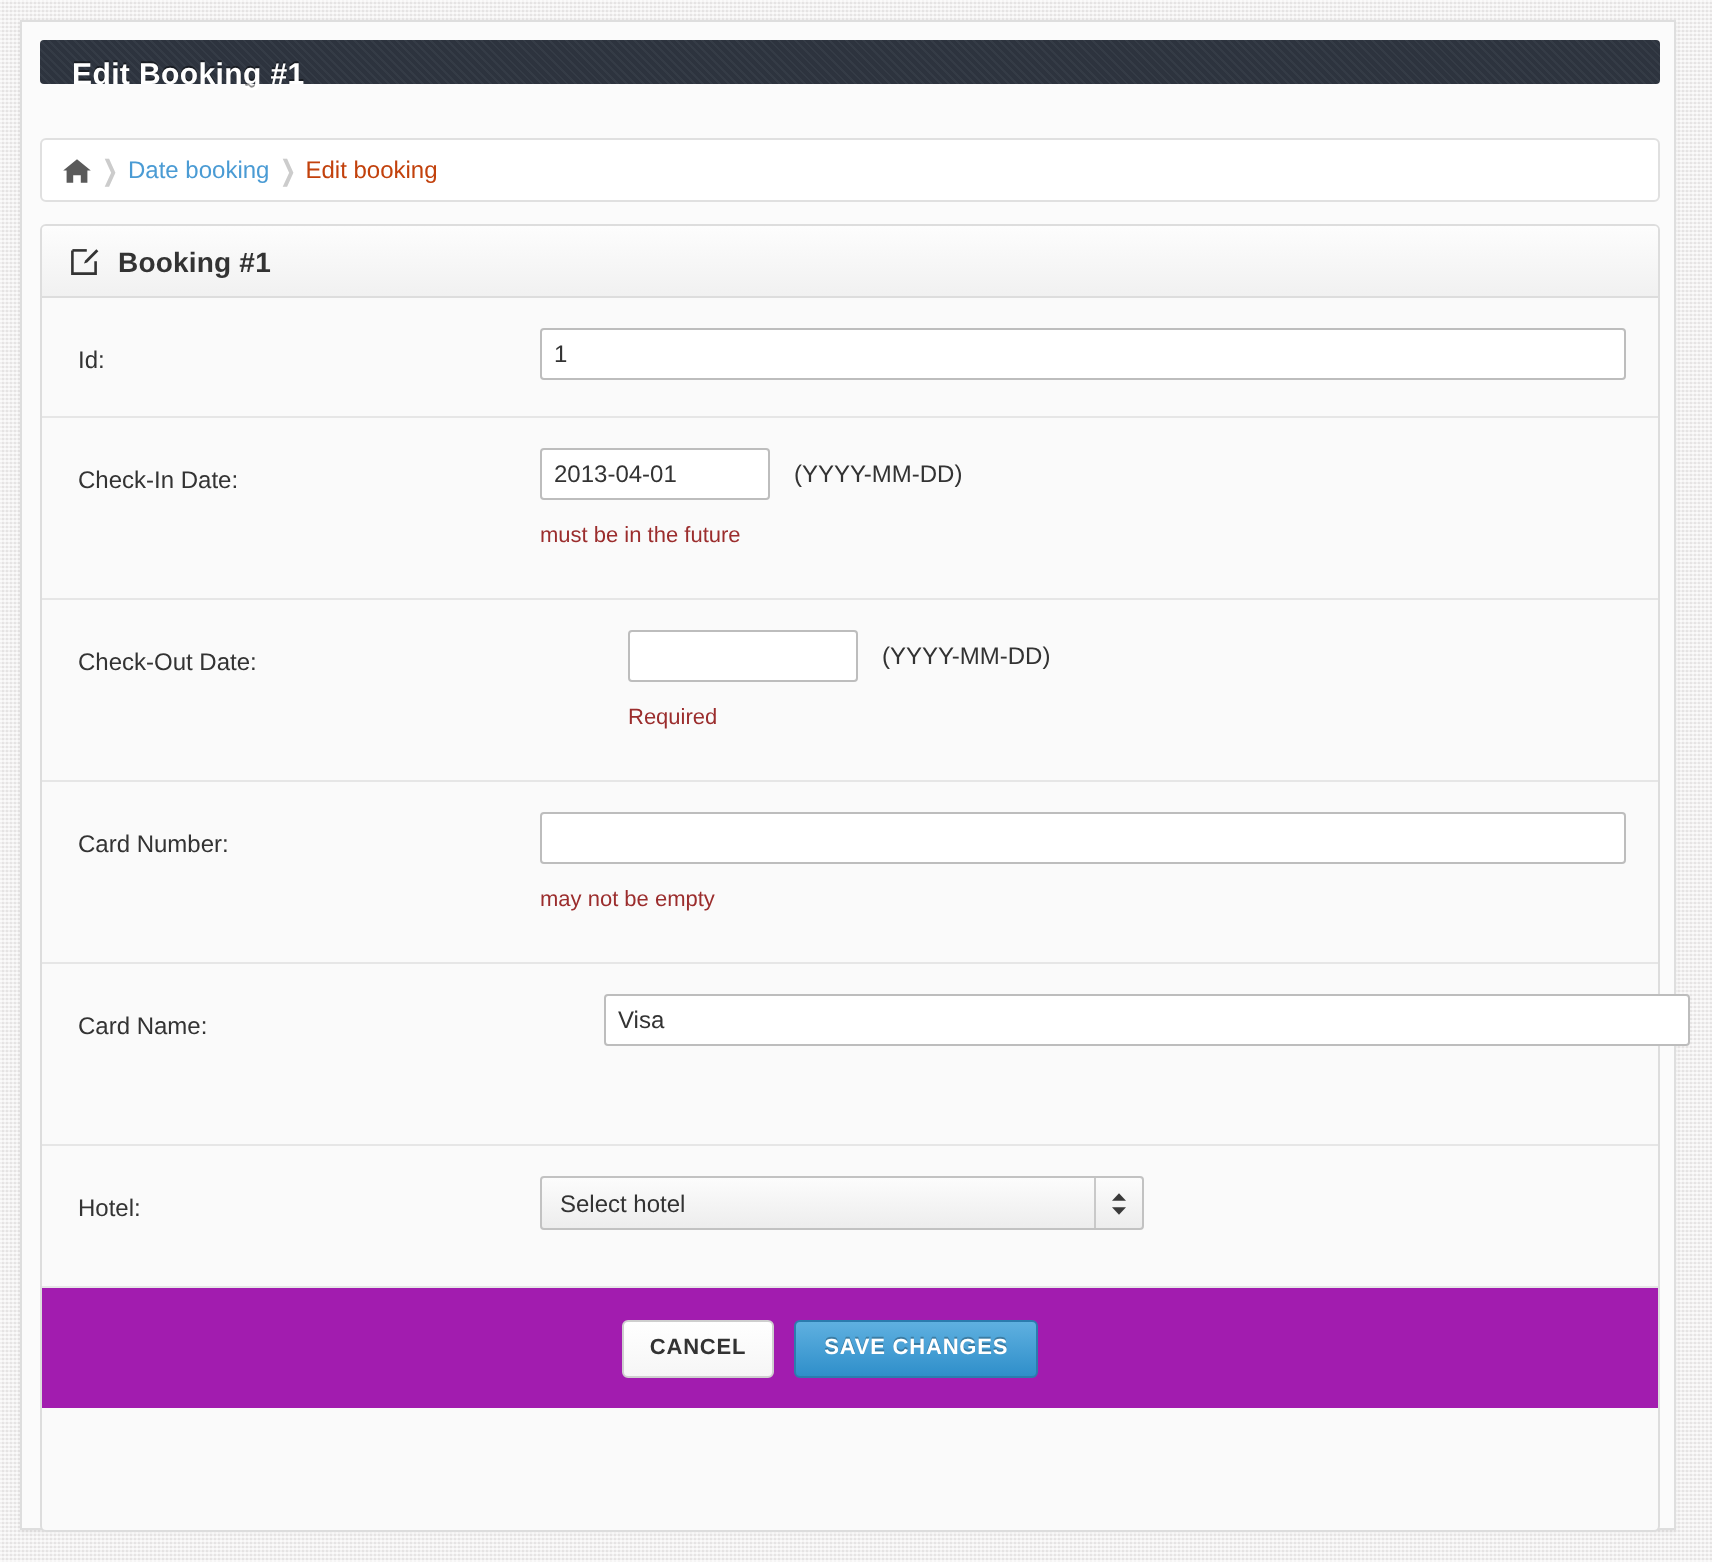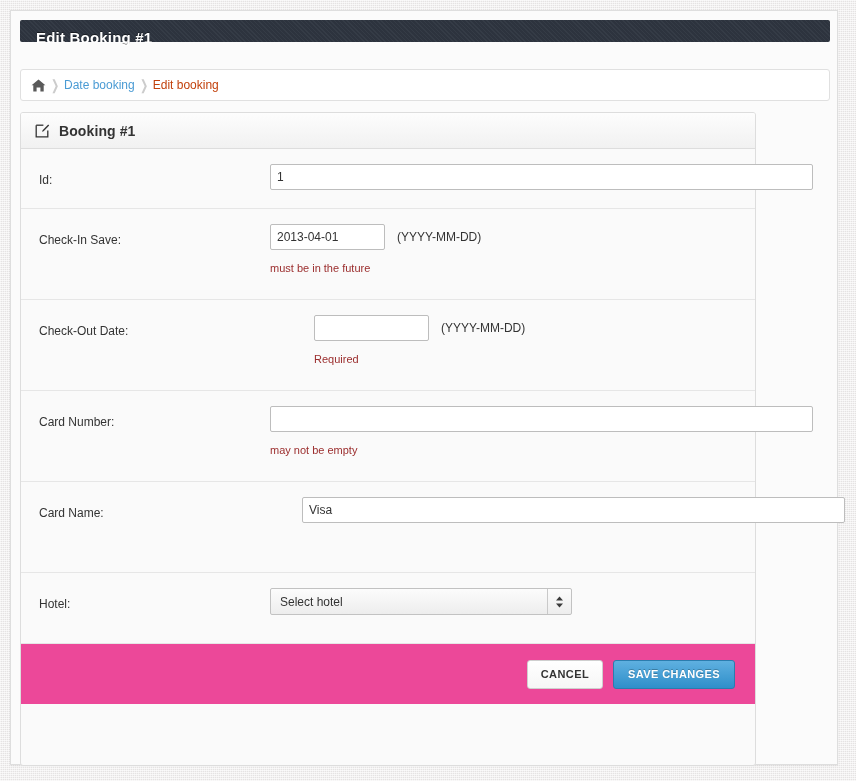--- a/index.html
+++ b/index.html
@@ -97,21 +97,21 @@
   .crumb-current {
     color: #c2410c;
     font-size: 12px;
   }
 
   
   .panel {
     position: absolute;
     left: 9px;
     top: 101px;
-    width: 736px;
+    width: 810px;
     height: 654px;
     border: 1px solid #dddddd;
     border-radius: 3px;
     background: #fafafa;
     box-sizing: border-box;
   }
   .panel-heading {
     height: 36px;
     background: linear-gradient(to bottom, #fdfdfd 0%, #f1f1f1 100%);
     border-bottom: 1px solid #dddddd;
@@ -217,24 +217,24 @@
     border-left: 1px solid #c9c9c9;
     display: flex;
     align-items: center;
     justify-content: center;
     box-sizing: border-box;
   }
 
   
   .panel-footer {
     height: 60px;
-    background: #ec4899;
-    display: flex;
-    align-items: center;
-    justify-content: flex-end;
+    background: #a21caf;
+    display: flex;
+    align-items: center;
+    justify-content: center;
     padding-right: 20px;
     box-sizing: border-box;
   }
   .btn {
     font-family: "Liberation Sans", sans-serif;
     font-size: 11px;
     font-weight: bold;
     letter-spacing: 0.4px;
     text-transform: uppercase;
     border-radius: 3px;
@@ -299,21 +299,21 @@
     <div class="form-row" style="min-height:60px;">
       <div class="form-label">Id:</div>
       <div class="form-control-col">
         <div class="control-line">
           <input class="txt-input w-wide" type="text" value="1" style="">
         </div>
       </div>
     </div>
 
     <div class="form-row" style="min-height:91px;">
-      <div class="form-label">Check-In Save:</div>
+      <div class="form-label">Check-In Date:</div>
       <div class="form-control-col">
         <div class="control-line">
           <input class="txt-input w-date" type="text" value="2013-04-01" style="">
           <span class="hint">(YYYY-MM-DD)</span>
         </div>
         <div class="err">must be in the future</div>
       </div>
     </div>
 
     <div class="form-row" style="min-height:91px;gap:44px;">

